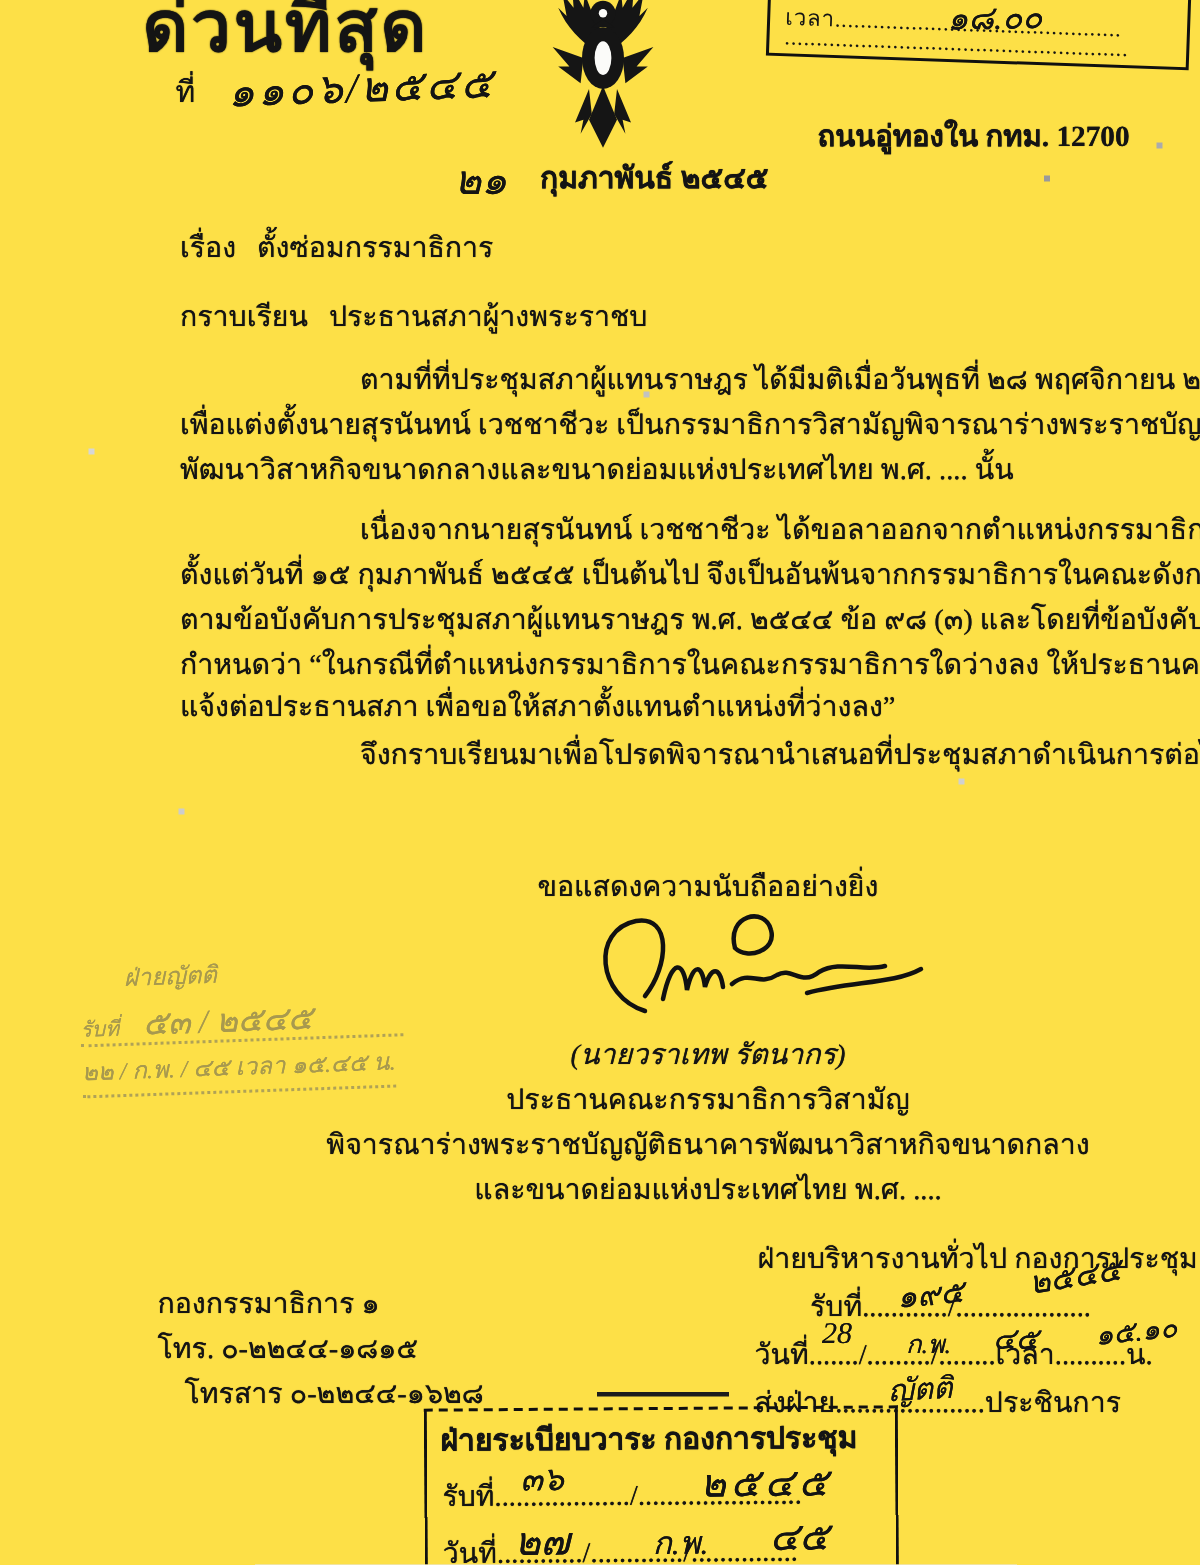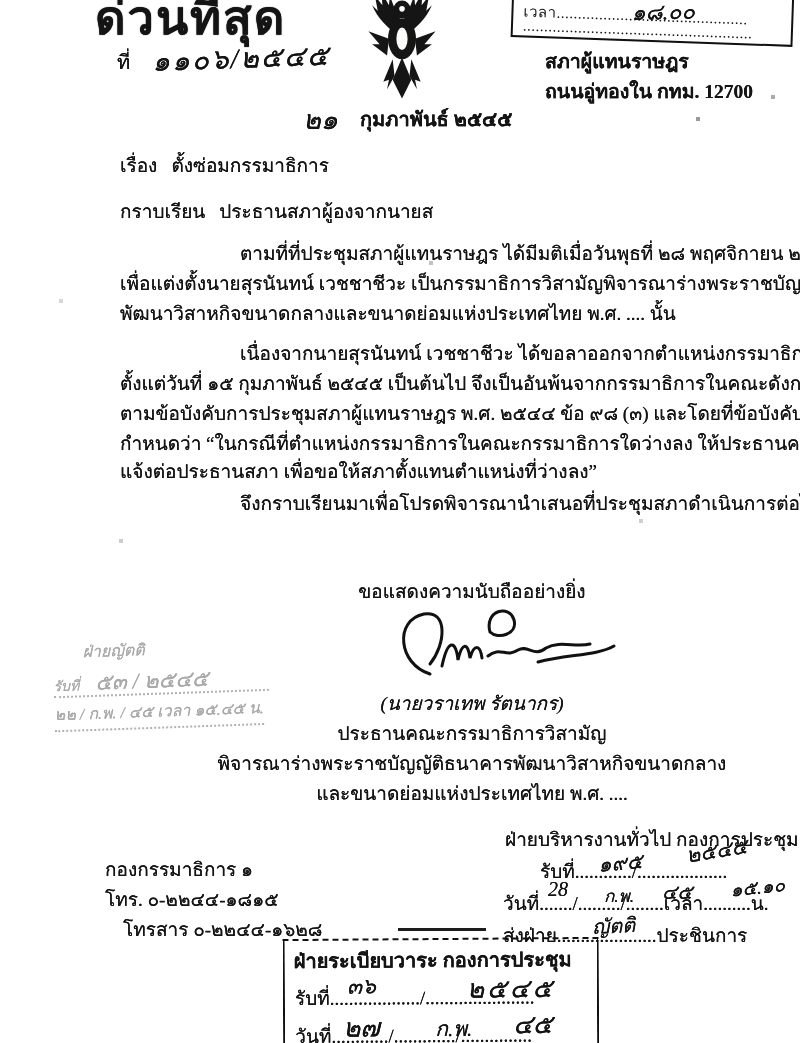--- a/index.html
+++ b/index.html
@@ -1,18 +1,18 @@
 <!DOCTYPE html>
 <html><head>
 <meta charset="utf-8">
 <style>
   html,body{margin:0;padding:0;background:#e8e8e6;}
   .page{
     position:relative;width:800px;height:1043px;margin:0 auto;
-    background:#ffffff;overflow:hidden;color:#141414;
+    background:#fde047;overflow:hidden;color:#141414;
     font-family:"Liberation Serif","DejaVu Serif",serif;
   }
   .t{position:absolute;white-space:nowrap;}
   .print{font-size:19px;line-height:28px;text-shadow:0 0 .5px currentColor;}
   .bold{font-weight:bold;}
   .hw{font-style:italic;text-shadow:0 0 .4px currentColor;}
   .center-block{position:absolute;text-align:center;}
   .stamp-box{
     position:absolute;border:2.5px solid #101010;background:transparent;
   }
@@ -59,32 +59,31 @@
 
   <div class="stamp-box" style="left:512px;top:-44px;width:278px;height:82px;transform:rotate(2deg);border-width:2.5px;">
     <div class="t" style="left:10px;top:46px;font-size:15px;letter-spacing:.5px;">เวลา.............................................</div>
     <div class="t" style="left:10px;top:64px;font-size:15px;letter-spacing:.5px;">......................................................</div>
     <div class="t hw" style="left:118px;top:36px;font-size:22px;transform:rotate(-3deg);">๑๘.๐๐</div>
   </div>
 
   <div class="t print" style="left:117px;top:48px;font-size:20px;">ที่</div>
   <div class="t hw" style="left:152px;top:36px;font-size:28px;letter-spacing:2px;transform:rotate(-2deg);">๑๑๐๖/๒๕๔๕</div>
 
-  <div class="t print bold" style="left:545px;top:48px;font-size:19.5px;">สภาผู้แทนราษฎร</div>
   <div class="t print bold" style="left:545px;top:78px;font-size:19.5px;">ถนนอู่ทองใน กทม. 12700</div>
 
   <div class="t hw" style="left:303px;top:98px;font-size:27px;">๒๑</div>
   <div class="t print bold" style="left:360px;top:105px;font-size:20px;">กุมภาพันธ์ ๒๕๔๕</div>
 
   <div class="t print" style="left:120px;top:152px;">
     <span>เรื่อง</span><span style="display:inline-block;width:14px;"></span><span>ตั้งซ่อมกรรมาธิการ</span>
   </div>
 
   <div class="t print" style="left:120px;top:198px;">
-    <span>กราบเรียน</span><span style="display:inline-block;width:14px;"></span><span>ประธานสภาผู้องจากนายส</span>
+    <span>กราบเรียน</span><span style="display:inline-block;width:14px;"></span><span>ประธานสภาผู้างพระราชบ</span>
   </div>
 
   <div class="t print" style="left:240px;top:240px;">ตามที่ที่ประชุมสภาผู้แทนราษฎร ได้มีมติเมื่อวันพุธที่ ๒๘ พฤศจิกายน ๒๕๔๔</div>
   <div class="t print" style="left:120px;top:270px;">เพื่อแต่งตั้งนายสุรนันทน์  เวชชาชีวะ เป็นกรรมาธิการวิสามัญพิจารณาร่างพระราชบัญญัติธนาคาร</div>
   <div class="t print" style="left:120px;top:300px;">พัฒนาวิสาหกิจขนาดกลางและขนาดย่อมแห่งประเทศไทย พ.ศ. .... นั้น</div>
 
   <div class="t print" style="left:240px;top:340px;">เนื่องจากนายสุรนันทน์  เวชชาชีวะ ได้ขอลาออกจากตำแหน่งกรรมาธิการวิสามัญ</div>
   <div class="t print" style="left:120px;top:370px;">ตั้งแต่วันที่ ๑๕ กุมภาพันธ์ ๒๕๔๕ เป็นต้นไป จึงเป็นอันพ้นจากกรรมาธิการในคณะดังกล่าว</div>
   <div class="t print" style="left:120px;top:400px;">ตามข้อบังคับการประชุมสภาผู้แทนราษฎร พ.ศ. ๒๕๔๔ ข้อ ๙๘ (๓) และโดยที่ข้อบังคับ ข้อ ๙๙</div>
   <div class="t print" style="left:120px;top:430px;">กำหนดว่า “ในกรณีที่ตำแหน่งกรรมาธิการในคณะกรรมาธิการใดว่างลง ให้ประธานคณะกรรมาธิการ</div>

